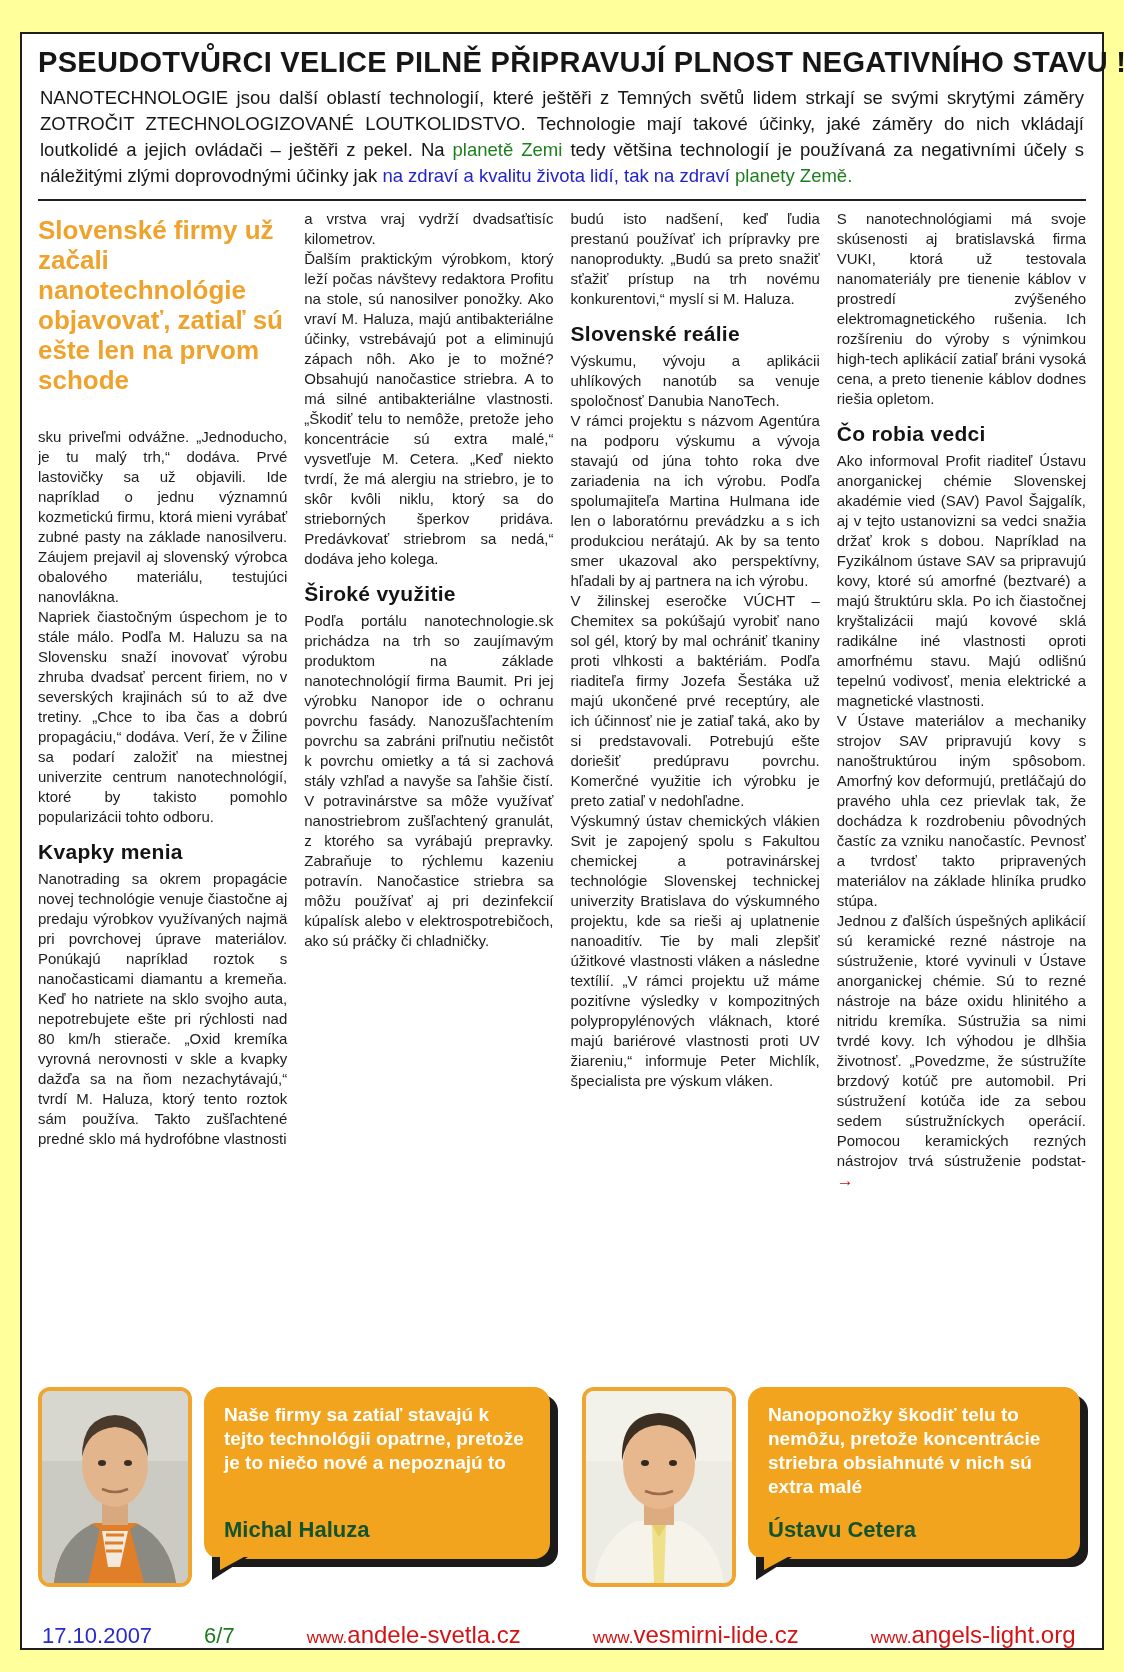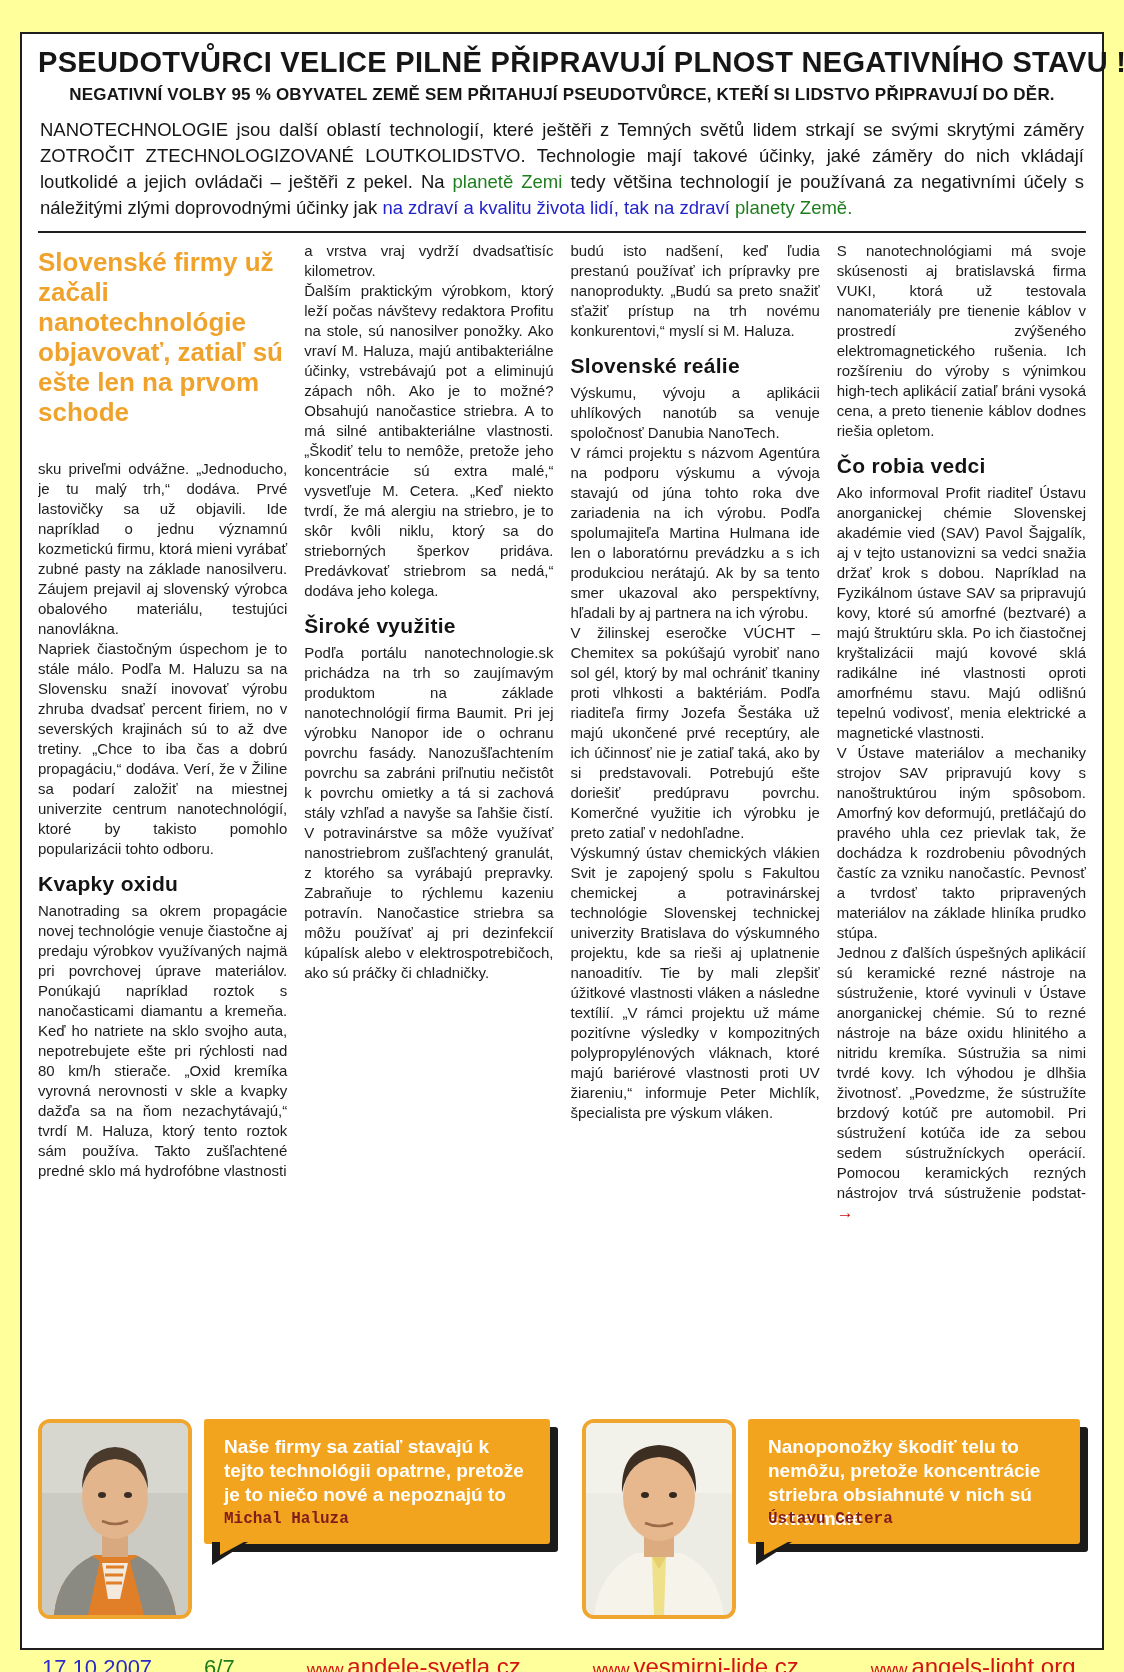--- a/index.html
+++ b/index.html
@@ -61,77 +61,76 @@
     display:flex;margin-top:10px;align-items:flex-start;
   }
   .quote-unit{display:flex;align-items:flex-start;}
   .photo{
     width:146px;height:192px;border:4px solid #F0A52E;border-radius:12px;
     overflow:hidden;flex:none;background:#d6d6cf;
   }
   .photo svg{display:block;}
   .bubble{
     position:relative;
-    background:#F2A41F;border-radius:3px;
+    background:#F2A41F;border-radius:16px;
     box-shadow:8px 8px 0 0 #1b1b1b;
     margin-left:12px;
     padding:16px 20px 14px 20px;
     box-sizing:border-box;
-    height:125px;
+    height:172px;
   }
   .bubble::after{
     content:"";position:absolute;left:8px;bottom:-21px;
     width:0;height:0;
     border-right:36px solid transparent;
     border-top:23px solid #1b1b1b;
   }
   .bubble::before{
     content:"";position:absolute;left:16px;bottom:-11px;
     width:0;height:0;z-index:1;
     border-right:24px solid transparent;
     border-top:13px solid #F2A41F;
   }
   .bubble-left{width:346px;}
   .bubble-right{width:332px;}
   .quote-text{
     color:#ffffff;font-weight:700;font-size:19px;line-height:24px;
   }
   .quote-name{
     position:absolute;left:20px;bottom:16px;
-    color:#7f1d1d;font-weight:700;font-size:16px;font-family:Liberation Mono, monospace;
+    color:#14532d;font-weight:700;font-size:22px;
   }
   .unit-right{margin-left:32px;}
   
   .footer{
     display:flex;align-items:baseline;
     margin-top:34px;padding-left:4px;
   }
   .footer-date{color:#2929CC;font-size:22px;}
   .footer-page{color:#1d7a1d;font-size:22px;margin-left:52px;}
   .footer-link{color:#D41414;text-decoration:none;margin-left:72px;white-space:nowrap;}
   .footer-link .www{font-size:17px;}
   .footer-link .domain{font-size:24px;}
 </style>
 </head>
 <body>
 
 <div class="sheet">
 
   <div class="headline">PSEUDOTVŮRCI VELICE PILNĚ PŘIPRAVUJÍ PLNOST NEGATIVNÍHO STAVU  ! ! !</div>
-  <div class="subheadline">NEGATIVNÍ VOLBY  95 %  OBYVATEL ZEMĚ SEM PŘITAHUJÍ PSEUDOTVŮRCE, KTEŘÍ SI LIDSTVO PŘIPRAVUJÍ DO DĚR.</div>
   <p class="intro"><span>NANOTECHNOLOGIE jsou další oblastí technologií, které ještěři z Temných světů lidem strkají se svými skrytými záměry </span><span class="bold">ZOTROČIT ZTECHNOLOGIZOVANÉ LOUTKOLIDSTVO.</span><span> Technologie mají takové účinky, jaké záměry do nich vkládají loutkolidé a jejich ovládači – ještěři z pekel. Na </span><span class="green">planetě Zemi</span><span> tedy většina technologií je používaná za negativními účely s náležitými zlými doprovodnými účinky jak </span><span class="blue">na zdraví a kvalitu života lidí, tak na zdraví</span><span> </span><span class="green">planety Země.</span></p>
   <hr class="rule">
 
   <div class="columns">
 
     <div class="col">
       <div class="article-title">Slovenské firmy už začali nanotechnológie objavovať, zatiaľ sú ešte len na prvom schode</div>
       <p>sku priveľmi odvážne. „Jednoducho, je tu malý trh,“ dodáva. Prvé lastovičky sa už objavili. Ide napríklad o jednu významnú kozmetickú firmu, ktorá mieni vyrábať zubné pasty na základe nanosilveru. Záujem prejavil aj slovenský výrobca obalového materiálu, testujúci nanovlákna.</p>
       <p>Napriek čiastočným úspechom je to stále málo. Podľa M. Haluzu sa na Slovensku snaží inovovať výrobu zhruba dvadsať percent firiem, no v severských krajinách sú to až dve tretiny. „Chce to iba čas a dobrú propagáciu,“ dodáva. Verí, že v Žiline sa podarí založiť na miestnej univerzite centrum nanotechnológií, ktoré by takisto pomohlo popularizácii tohto odboru.</p>
-      <h2>Kvapky oxidu</h2>
+      <h2>Kvapky menia</h2>
       <p>Nanotrading sa okrem propagácie novej technológie venuje čiastočne aj predaju výrobkov využívaných najmä pri povrchovej úprave materiálov. Ponúkajú napríklad roztok s nanočasticami diamantu a kremeňa. Keď ho natriete na sklo svojho auta, nepotrebujete ešte pri rýchlosti nad 80 km/h stierače. „Oxid kremíka vyrovná nerovnosti v skle a kvapky dažďa sa na ňom nezachytávajú,“ tvrdí M. Haluza, ktorý tento roztok sám používa. Takto zušľachtené predné sklo má hydrofóbne vlastnosti</p>
     </div>
 
     <div class="col">
       <p>a vrstva vraj vydrží dvadsaťtisíc kilometrov.</p>
       <p>Ďalším praktickým výrobkom, ktorý leží počas návštevy redaktora Profitu na stole, sú nanosilver ponožky. Ako vraví M. Haluza, majú antibakteriálne účinky, vstrebávajú pot a eliminujú zápach nôh. Ako je to možné? Obsahujú nanočastice striebra. A to má silné antibakteriálne vlastnosti. „Škodiť telu to nemôže, pretože jeho koncentrácie sú extra malé,“ vysvetľuje M. Cetera. „Keď niekto tvrdí, že má alergiu na striebro, je to skôr kvôli niklu, ktorý sa do strieborných šperkov pridáva. Predávkovať striebrom sa nedá,“ dodáva jeho kolega.</p>
       <h2>Široké využitie</h2>
       <p>Podľa portálu nanotechnologie.sk prichádza na trh so zaujímavým produktom na základe nanotechnológií firma Baumit. Pri jej výrobku Nanopor ide o ochranu povrchu fasády. Nanozušľachtením povrchu sa zabráni priľnutiu nečistôt k povrchu omietky a tá si zachová stály vzhľad a navyše sa ľahšie čistí. V potravinárstve sa môže využívať nanostriebrom zušľachtený granulát, z ktorého sa vyrábajú prepravky. Zabraňuje to rýchlemu kazeniu potravín. Nanočastice striebra sa môžu používať aj pri dezinfekcií kúpalísk alebo v elektrospotrebičoch, ako sú práčky či chladničky.</p>
     </div>
 

